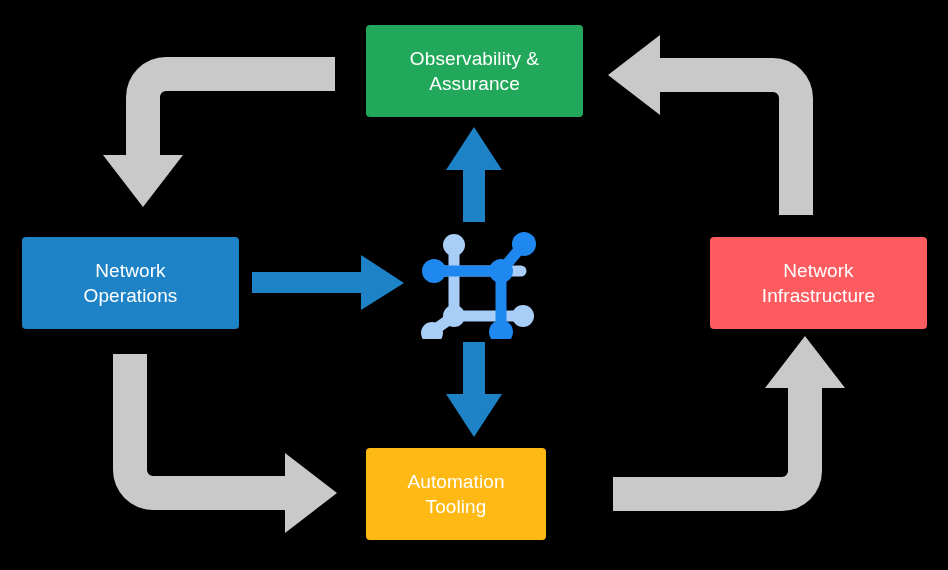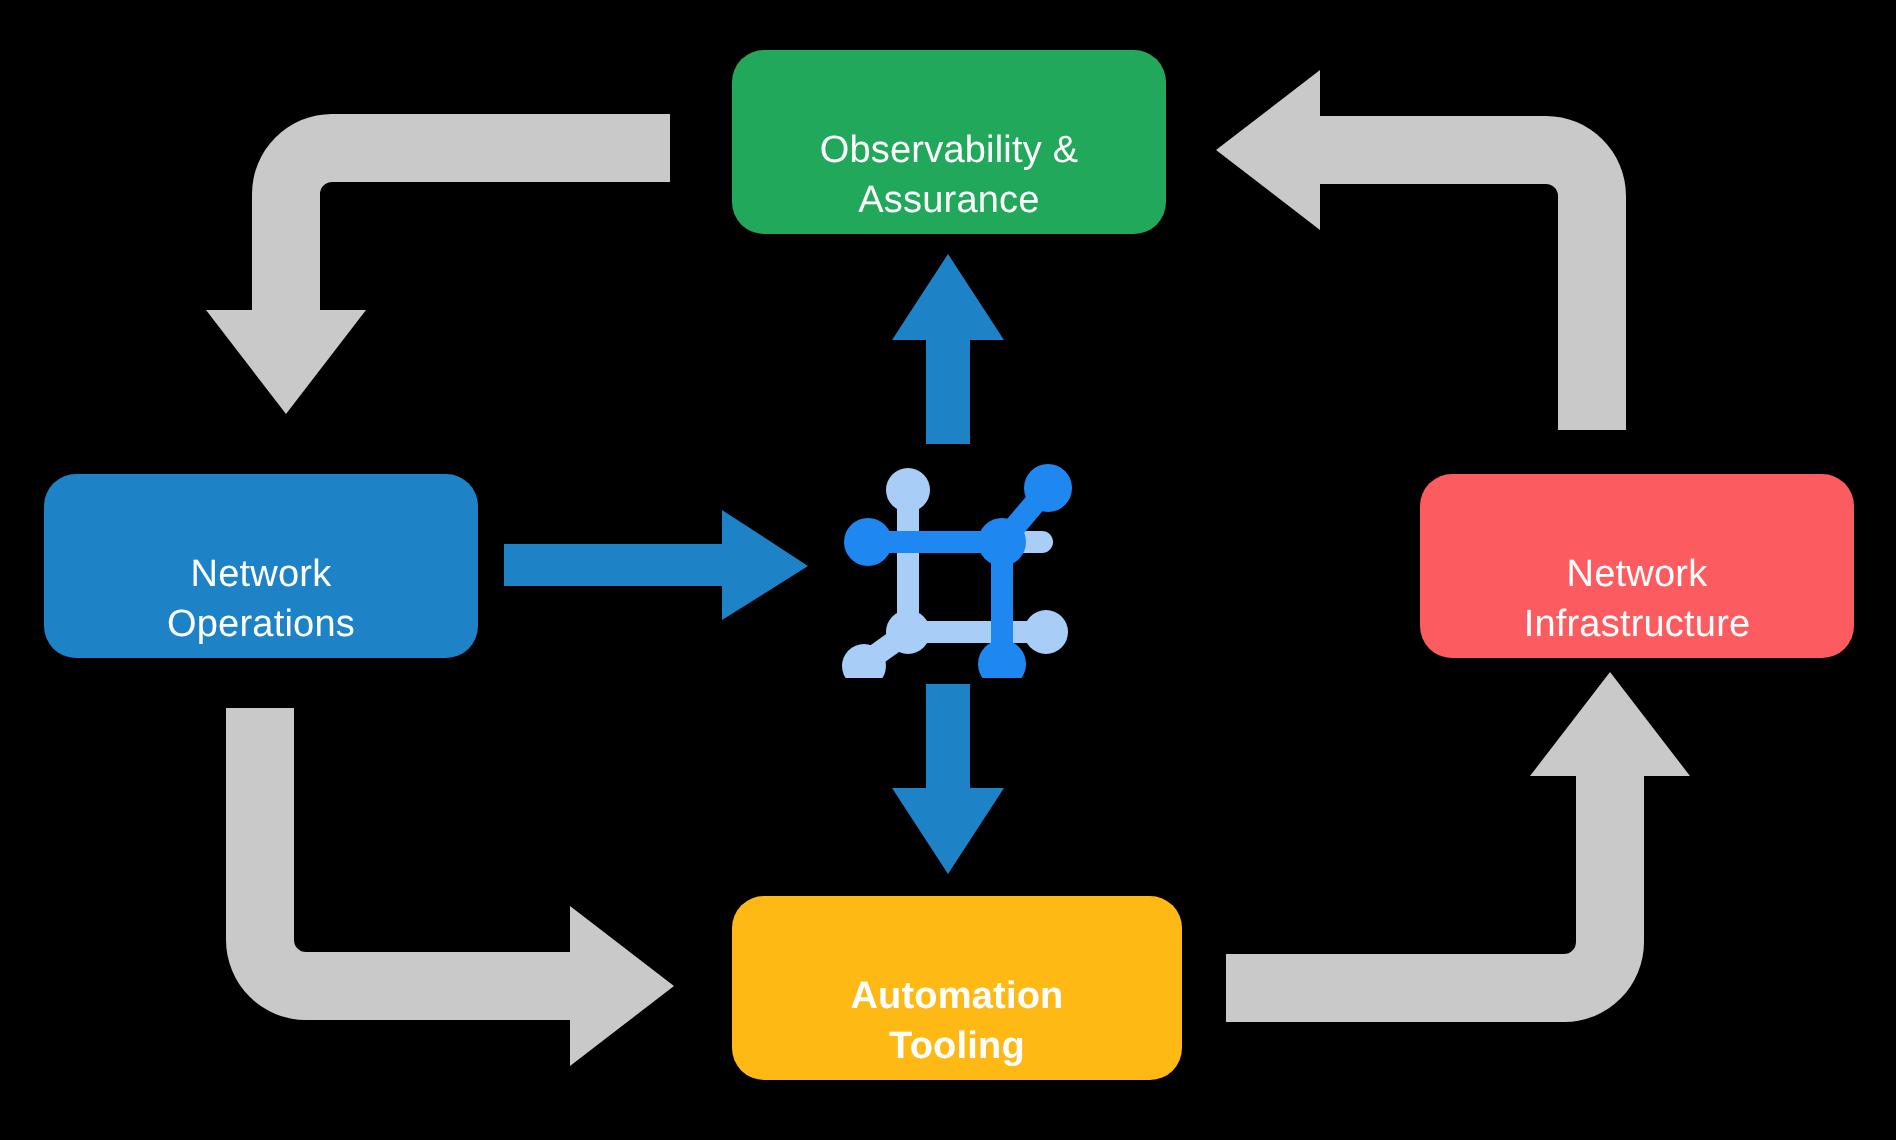--- a/index.html
+++ b/index.html
@@ -10,23 +10,23 @@
   #stage {
     position: relative;
     width: 948px;
     height: 570px;
     background: #000000;
     overflow: hidden;
     font-family: "Liberation Sans", sans-serif;
   }
   .node-box {
     position: absolute;
-    border-radius: 16px;
+    border-radius: 4px;
     display: flex;
-    align-items: flex-end;
+    align-items: center;
     justify-content: center;
     text-align: center;
     color: #ffffff;
     font-size: 19px;
     line-height: 1.32;
     font-weight: 400;
     letter-spacing: 0.1px;
     box-sizing: border-box;
     padding: 4px 10px;
     white-space: pre-line;
@@ -34,21 +34,21 @@
   #box-observability {
     left: 366px; top: 25px; width: 217px; height: 92px;
   }
   #box-network-operations {
     left: 22px; top: 237px; width: 217px; height: 92px;
   }
   #box-network-infrastructure {
     left: 710px; top: 237px; width: 217px; height: 92px;
   }
   #box-automation-tooling {
-    left: 366px; top: 448px; width: 225px; height: 92px; font-weight: bold;
+    left: 366px; top: 448px; width: 180px; height: 92px;
   }
   .svg-layer {
     position: absolute;
     left: 0; top: 0;
     width: 948px;
     height: 570px;
   }
   .center-icon {
     position: absolute;
     left: 418px;

